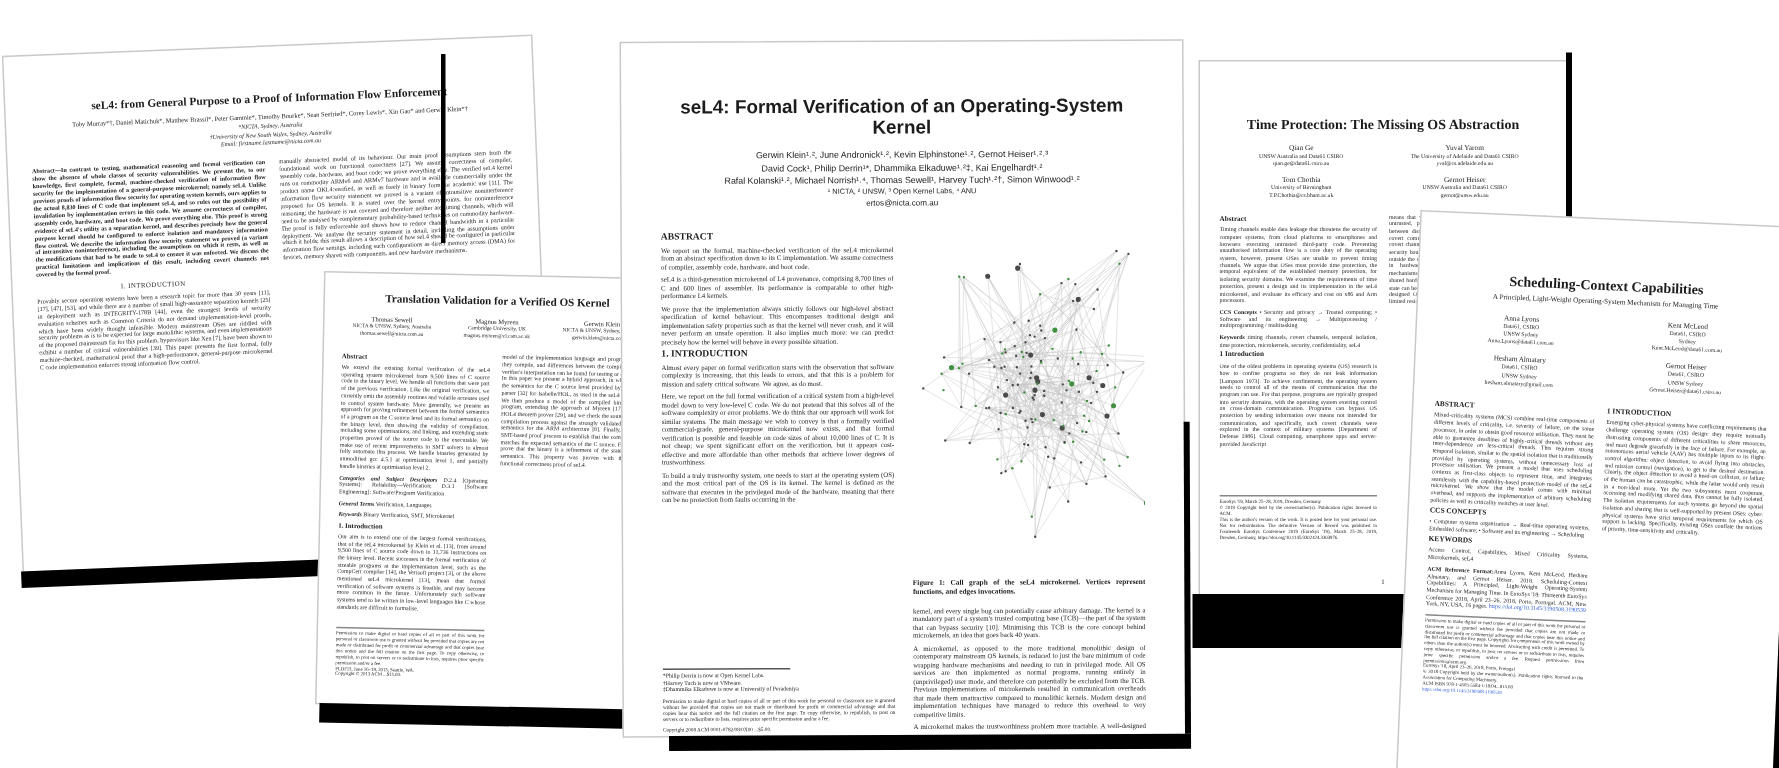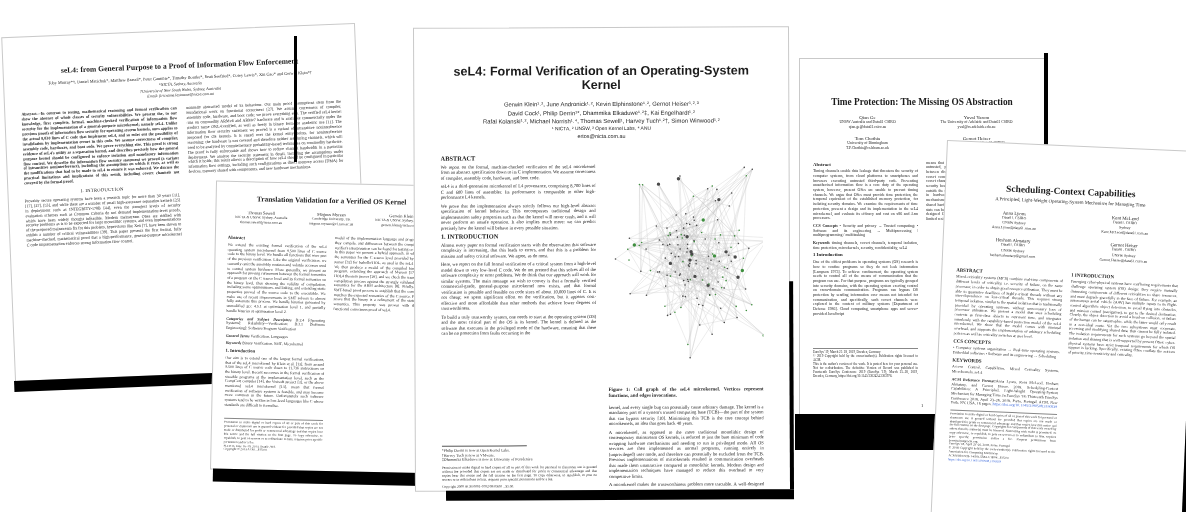--- a/index.html
+++ b/index.html
@@ -39,21 +39,21 @@
   #pC .af{font-family:"Liberation Sans","DejaVu Sans",sans-serif;font-size:4.9px;text-align:center;line-height:1.4;white-space:pre-line;}
   #pC .colwrap{margin-top:12px;gap:12px;}
   #pC .col{width:50%;font-size:4.6px;line-height:5.5px;overflow:hidden;height:336px;position:relative;}
   #pC .hb{font-size:6.4px;font-weight:bold;margin:3px 0 3px 0;}
   #pC .fn{position:absolute;bottom:0;left:0;right:0;font-size:3.9px;line-height:4.6px;}
   #pC .fn .rule{border-top:.5px solid #555;width:55%;margin-bottom:2px;}
   #pC .fnl{white-space:pre-line;}
   #pC .perm{margin-top:3px;font-size:3.5px;line-height:4.1px;}
   #pC .figcap{font-size:4.9px;font-weight:bold;line-height:5.7px;margin:3px 0 6px 0;}
   
-  #pD{left:799px;top:40px;width:246px;height:357px;z-index:4;padding:22px 13px 5px 13px;margin-top:18px;}
+  #pD{left:799px;top:40px;width:246px;height:357px;z-index:4;padding:22px 13px 5px 13px;}
   #pD .t{font-size:9.3px;font-weight:bold;text-align:center;margin-top:16px;}
   #pD .augrid{display:grid;grid-template-columns:1fr 1fr;row-gap:6px;margin-top:8px;}
   #pD .abox{text-align:center;}
   #pD .an{font-size:4.9px;}
   #pD .aa{font-size:3.8px;line-height:1.35;white-space:pre-line;}
   #pD .colwrap{margin-top:9px;gap:8px;}
   #pD .col{width:50%;font-size:3.9px;line-height:4.7px;overflow:hidden;height:218px;position:relative;}
   #pD .hb{font-size:4.8px;font-weight:bold;margin:2px 0;}
   #pD .lead{font-weight:bold;}
   #pD .foot{position:absolute;bottom:0;left:0;right:0;font-size:3.2px;line-height:3.9px;border-top:.5px solid #888;padding-top:2px;}

